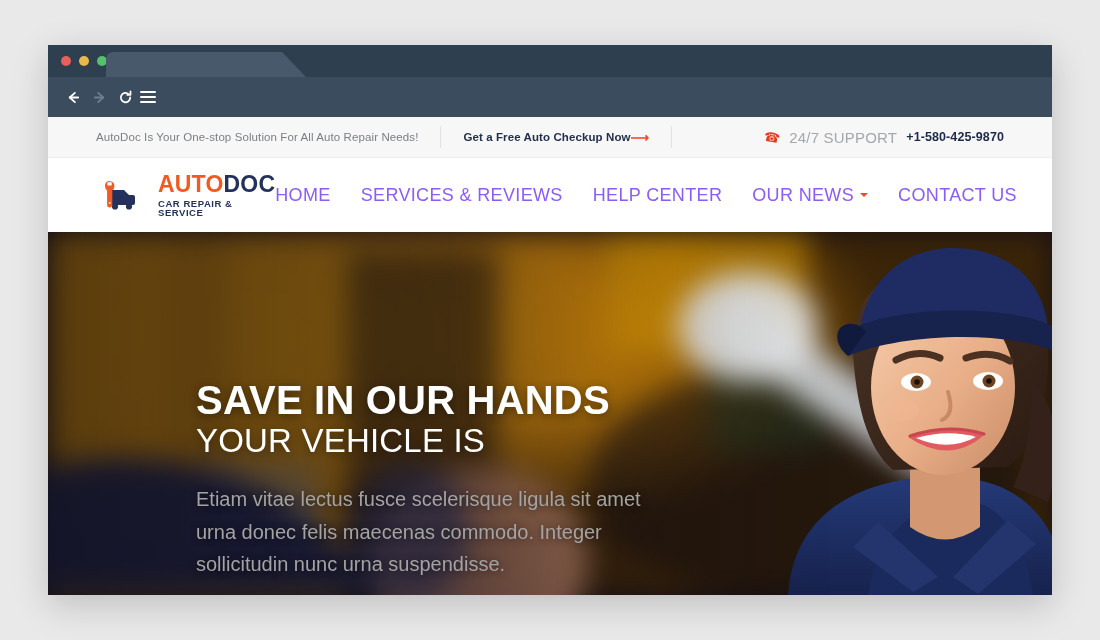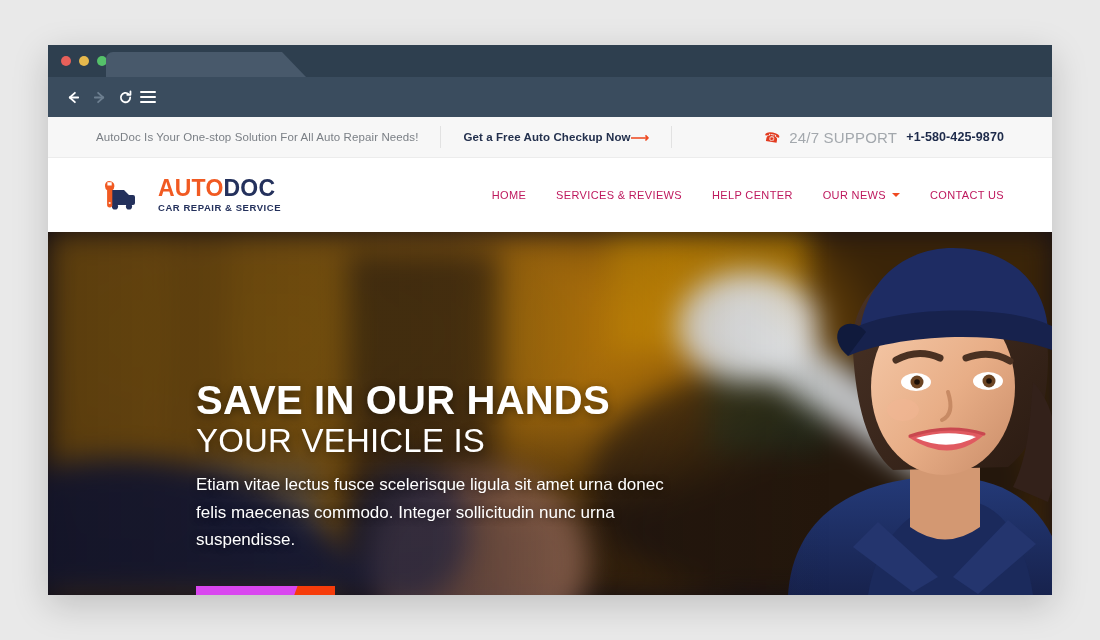--- a/index.html
+++ b/index.html
@@ -106,21 +106,21 @@
   #logo-text { line-height: 1; }
   #logo-word { font-size: 23px; font-weight: bold; letter-spacing: .2px; }
   #logo-word .auto { color: #f15a22; }
   #logo-word .doc  { color: #24315c; }
   #logo-tagline {
     color: #24315c; font-size: 9.5px; font-weight: bold;
     letter-spacing: .55px; margin-top: 3px;
   }
   #main-nav { margin-left: auto; display: flex; align-items: center; gap: 30px; }
   .nav-item {
-    font-size: 11px; color: #be185d; letter-spacing: .35px;
+    font-size: 18px; color: #8b5cf6; letter-spacing: .35px;
     cursor: pointer; display: flex; align-items: center; gap: 6px;
     white-space: nowrap;
   }
   .nav-caret {
     width: 0; height: 0;
     border-left: 4px solid transparent; border-right: 4px solid transparent;
     border-top: 4px solid #ef4a21;
   }
 
   
@@ -136,22 +136,22 @@
     color: #ffffff; font-size: 33px; font-weight: 400;
     letter-spacing: .2px; line-height: 1.1;
     text-shadow: 0 2px 10px rgba(0,0,0,.45);
   }
   #hero-title-2 {
     color: #ffffff; font-size: 40px; font-weight: bold;
     letter-spacing: .2px; line-height: 1.15; margin-top: 5px;
     text-shadow: 0 2px 10px rgba(0,0,0,.45);
   }
   #hero-desc {
-    color: #ffffff; font-size: 17px; line-height: 1.62;
-    margin-top: 12px; width: 490px;
+    color: #a3a3a3; font-size: 20px; line-height: 1.62;
+    margin-top: 24px; width: 490px;
     text-shadow: 0 1px 7px rgba(0,0,0,.5);
   }
   #hero-btn {
     position: relative; margin-top: 32px;
     width: 139px; height: 40px;
     background: #d946ef;
     display: flex; align-items: center; padding-left: 19px;
     cursor: pointer; overflow: hidden;
   }
   #hero-btn-accent {

